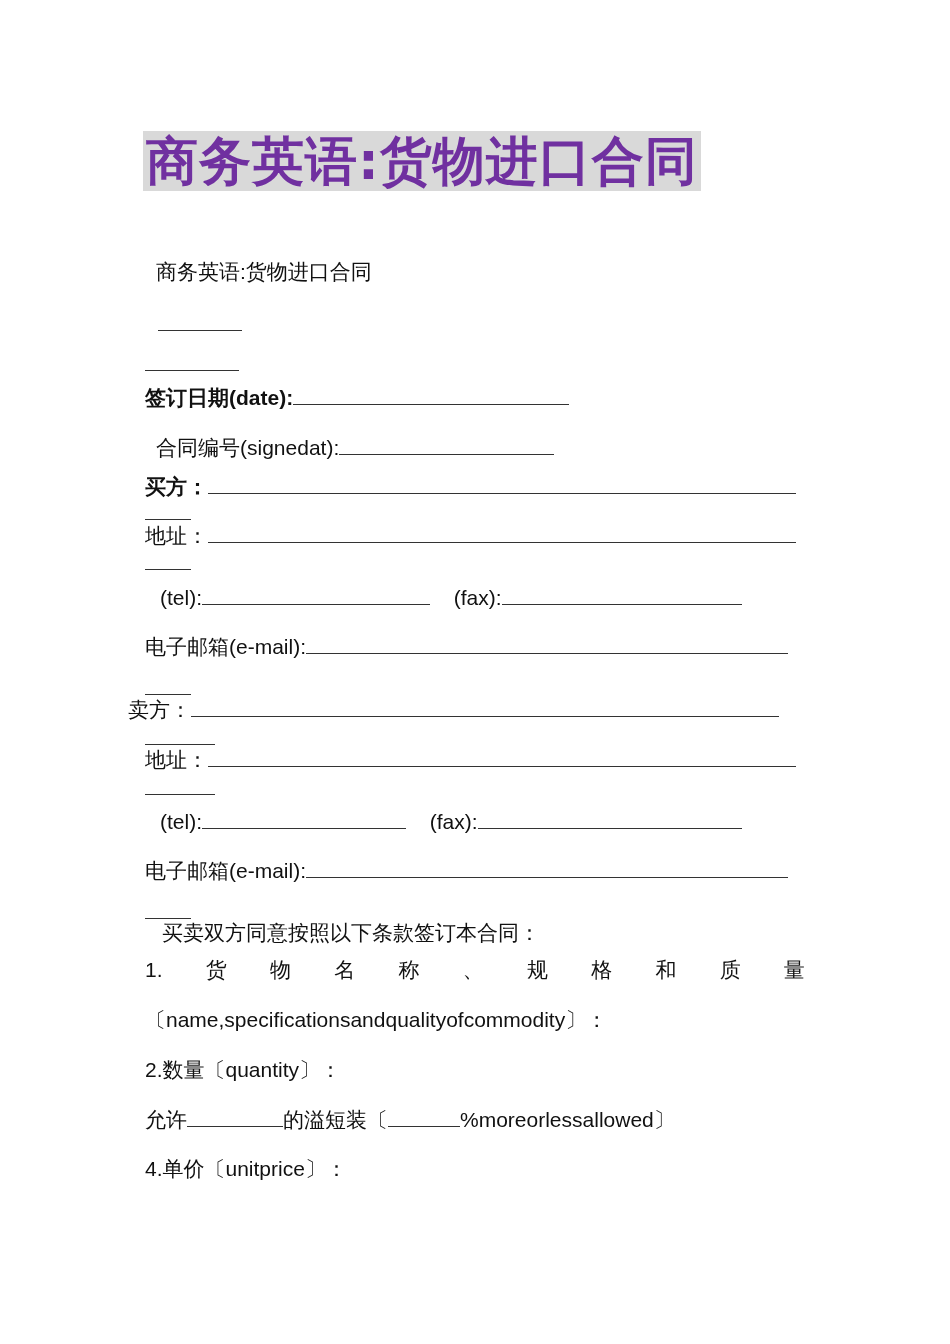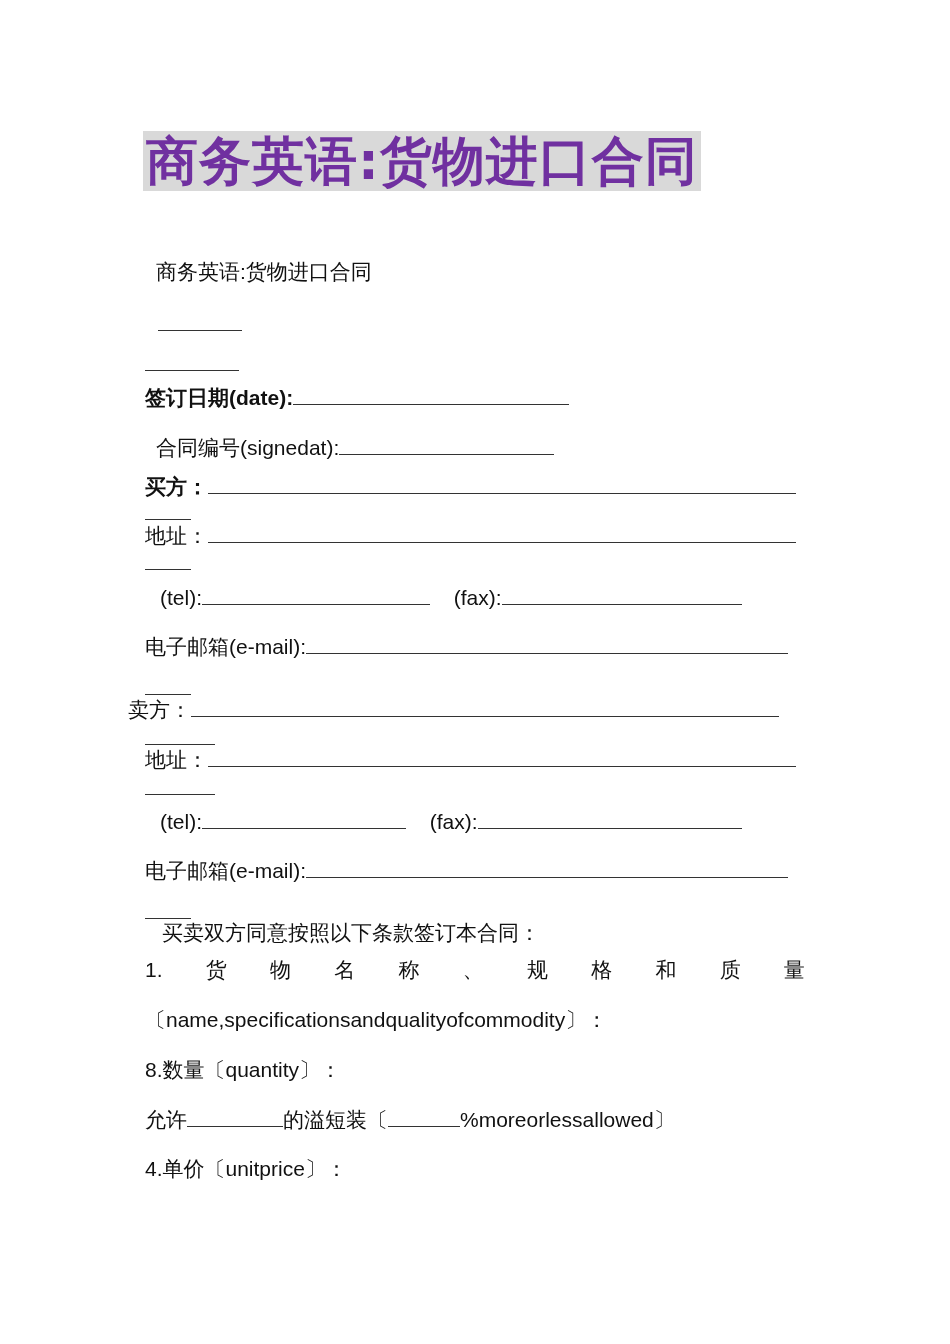--- a/index.html
+++ b/index.html
@@ -88,19 +88,19 @@
   <span>、</span>
   <span>规</span>
   <span>格</span>
   <span>和</span>
   <span>质</span>
   <span>量</span>
 </div>
 
 <div class="line" style="left:145px; top:1007px;">〔name,specificationsandqualityofcommodity〕：</div>
 
-<div class="line" style="left:145px; top:1057px;">8.数量〔quantity〕：</div>
+<div class="line" style="left:145px; top:1057px;">2.数量〔quantity〕：</div>
 
 <div class="line" style="left:145px; top:1106px;">
   <span>允许</span><span class="u" style="width:96px;"></span><span>的溢短装〔</span><span class="u" style="width:72px;"></span><span>%moreorlessallowed〕</span>
 </div>
 
 <div class="line" style="left:145px; top:1156px;">4.单价〔unitprice〕：</div>
 
 </body></html>

